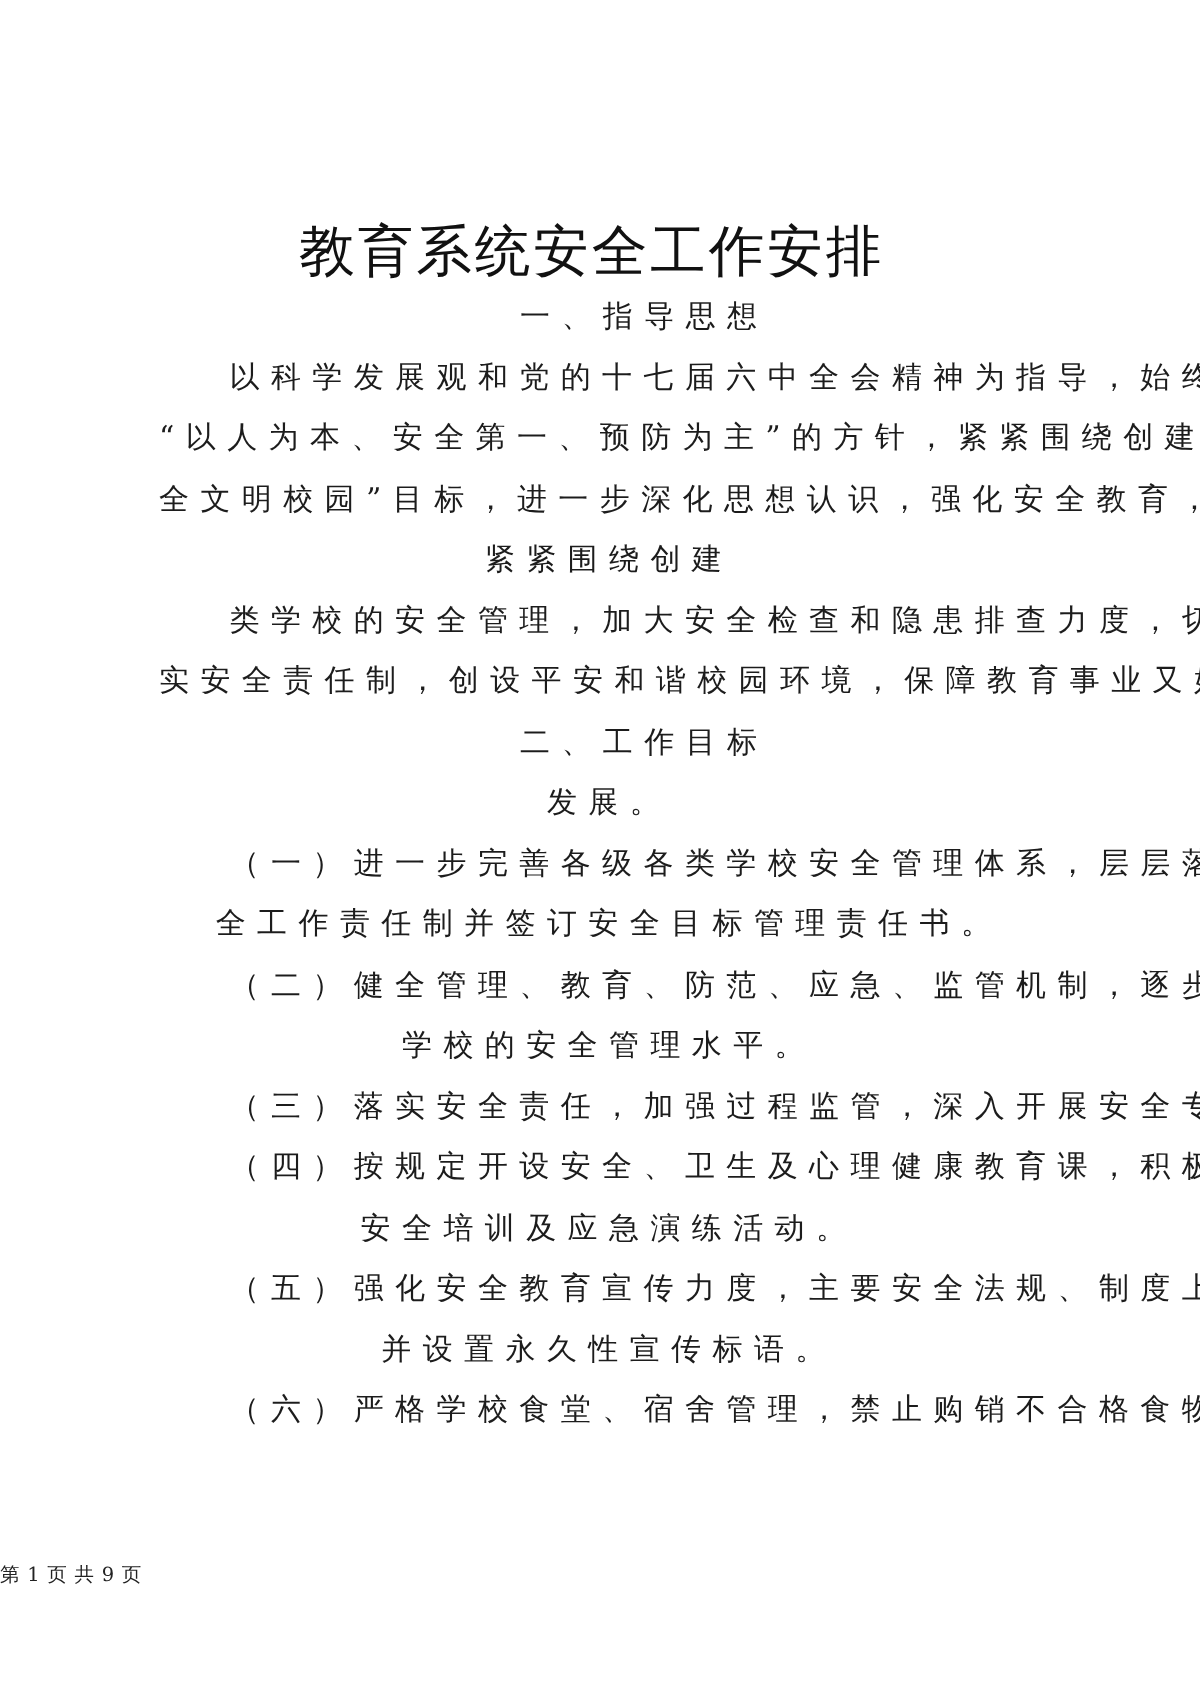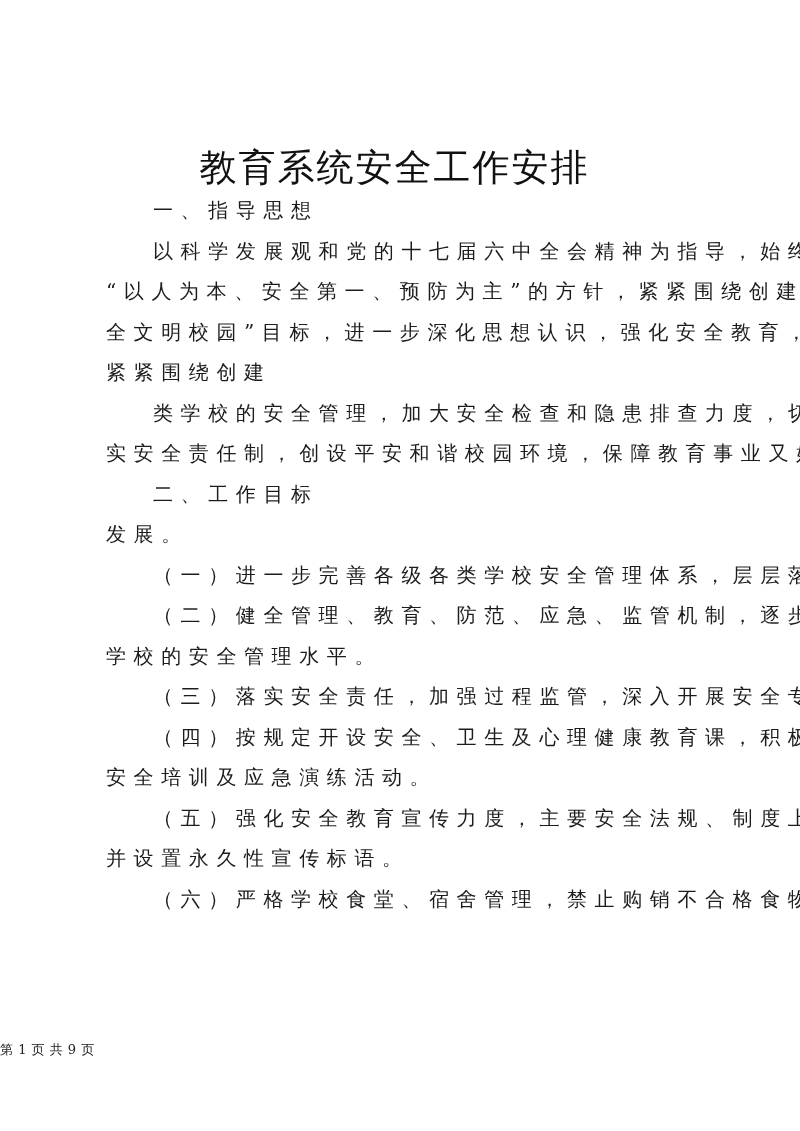--- a/index.html
+++ b/index.html
@@ -3,21 +3,21 @@
   <meta charset="utf-8">
   <style>
     html, body { margin: 0; padding: 0; background: #ffffff; }
     body { width: 800px; height: 1131px; position: relative; overflow: hidden;
            font-family: "DejaVu Serif", "Liberation Serif", serif; color: #1a1a1a; }
     .page { position: absolute; left: 0; top: 0; width: 800px; height: 1131px; background: #fff; }
     .title { position: absolute; top: 143px; left: 0; width: 789px; text-align: center;
              font-size: 37px; letter-spacing: 2px; color: #111; }
     .body { position: absolute; left: 106px; top: 190px; width: 600px; }
     .line { height: 40.5px; line-height: 40.5px; font-size: 20px; letter-spacing: 7.6px;
-            white-space: nowrap; color: #1c1c1c; }
+            white-space: nowrap; color: #1c1c1c; text-align: center; }
     .indent { padding-left: 47px; }
     .footer { position: absolute; top: 1041px; left: 0; width: 800px; 
               font-size: 13px; color: #222; letter-spacing: 0.5px; }
   </style>
 </head>
 <body>
 
 <div class="page">
   <div class="title">教育系统安全工作安排</div>
 
@@ -25,20 +25,21 @@
     <div class="line indent">一、指导思想</div>
     <div class="line indent">以科学发展观和党的十七届六中全会精神为指导，始终坚持</div>
     <div class="line">“以人为本、安全第一、预防为主”的方针，紧紧围绕创建“安</div>
     <div class="line">全文明校园”目标，进一步深化思想认识，强化安全教育，加强</div>
     <div class="line">紧紧围绕创建</div>
     <div class="line indent">类学校的安全管理，加大安全检查和隐患排查力度，切实落</div>
     <div class="line">实安全责任制，创设平安和谐校园环境，保障教育事业又好又快</div>
     <div class="line indent">二、工作目标</div>
     <div class="line">发展。</div>
     <div class="line indent">（一）进一步完善各级各类学校安全管理体系，层层落实安</div>
+    <div class="line">全工作责任制并签订安全目标管理责任书。</div>
     <div class="line indent">（二）健全管理、教育、防范、应急、监管机制，逐步提升</div>
     <div class="line">学校的安全管理水平。</div>
     <div class="line indent">（三）落实安全责任，加强过程监管，深入开展安全专项整</div>
     <div class="line indent">（四）按规定开设安全、卫生及心理健康教育课，积极开展</div>
     <div class="line">安全培训及应急演练活动。</div>
     <div class="line indent">（五）强化安全教育宣传力度，主要安全法规、制度上墙，</div>
     <div class="line">并设置永久性宣传标语。</div>
     <div class="line indent">（六）严格学校食堂、宿舍管理，禁止购销不合格食物；抓</div>
   </div>
 

